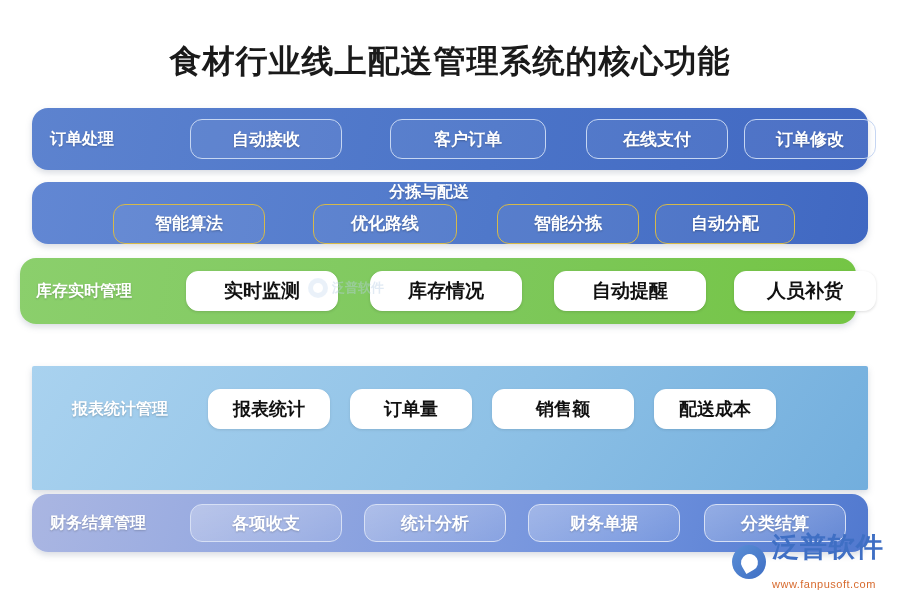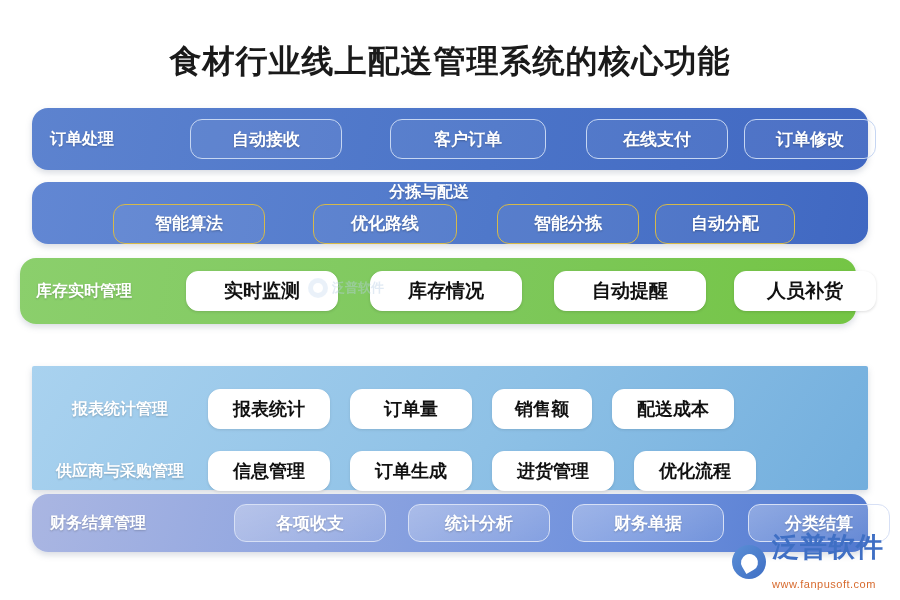--- a/index.html
+++ b/index.html
@@ -95,21 +95,20 @@
   .subrow .pill{
     background:#ffffff;color:#111111;font-size:18px;height:40px;
     border:1px solid #ffffff;
     box-shadow:0 1px 3px rgba(0,0,0,.10);
   }
 
   
   #band-finance{
     left:32px;top:494px;width:836px;height:58px;
     background:linear-gradient(105deg,#aab6e2 0%,#8fa5e0 35%,#6f91dd 70%,#5179cf 100%);
-    gap:44px;
   }
   #band-finance .band-label{width:140px;margin-left:8px;text-align:left;padding-left:10px;}
   #band-finance .pill{
     border:1.5px solid #d7e0f5;
     background:linear-gradient(160deg,rgba(255,255,255,.30),rgba(255,255,255,.10));
     color:#ffffff;font-size:17px;height:38px;
     text-shadow:0 1px 2px rgba(0,0,0,.20);
     text-align:center;
   }
 
@@ -186,34 +185,25 @@
     </div>
   </div>
 
   <div class="band" id="band-reports">
 
     <div class="subrow" style="margin-top:12px;">
       <div class="band-label">报表统计管理</div>
       <div class="pills">
         <div class="pill" style="width:122px;margin-left:0px;">报表统计</div>
         <div class="pill" style="width:122px;margin-left:20px;">订单量</div>
-        <div class="pill" style="width:100px;margin-left:20px;">销售额</div>
+        <div class="pill" style="width:142px;margin-left:20px;">销售额</div>
         <div class="pill" style="width:122px;margin-left:20px;">配送成本</div>
       </div>
     </div>
 
-    <div class="subrow">
-      <div class="band-label">供应商与采购管理</div>
-      <div class="pills">
-        <div class="pill" style="width:122px;margin-left:0px;">信息管理</div>
-        <div class="pill" style="width:122px;margin-left:20px;">订单生成</div>
-        <div class="pill" style="width:122px;margin-left:20px;">进货管理</div>
-        <div class="pill" style="width:122px;margin-left:20px;">优化流程</div>
-      </div>
-    </div>
 
   </div>
 
   <div class="band" id="band-finance">
     <div class="band-label">财务结算管理</div>
     <div class="pills">
       <div class="pill" style="width:152px;margin-left:0px;">各项收支</div>
       <div class="pill" style="width:142px;margin-left:22px;">统计分析</div>
       <div class="pill" style="width:152px;margin-left:22px;">财务单据</div>
       <div class="pill" style="width:142px;margin-left:24px;">分类结算</div>

